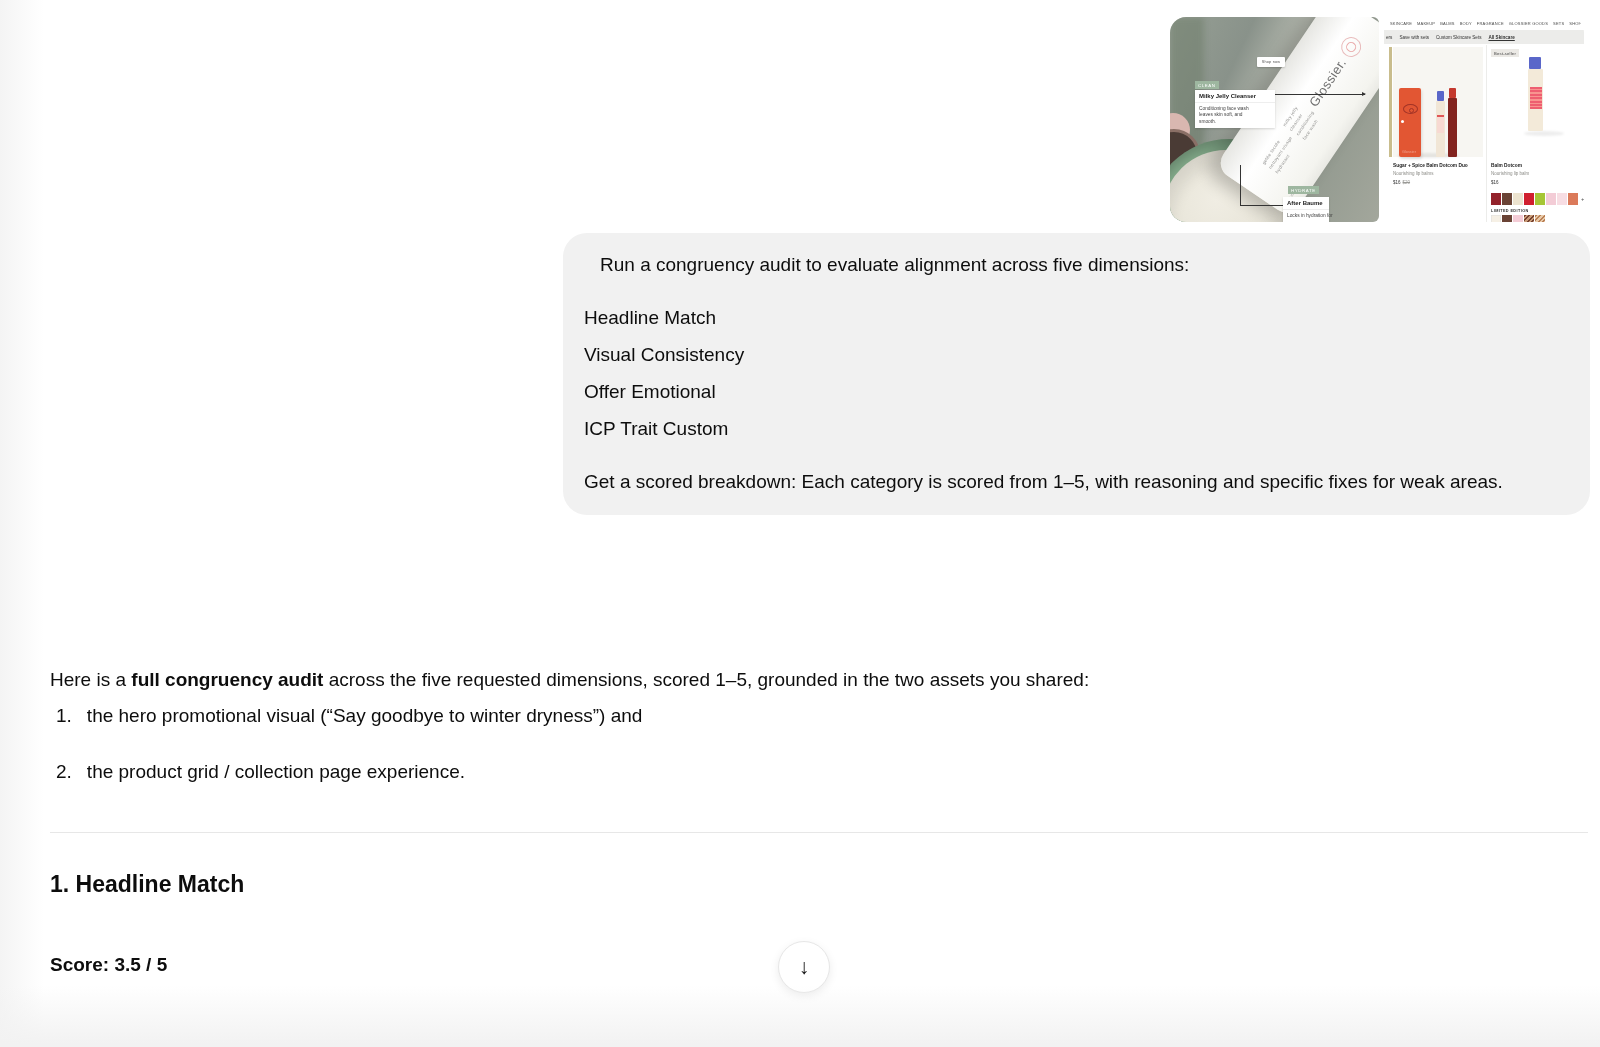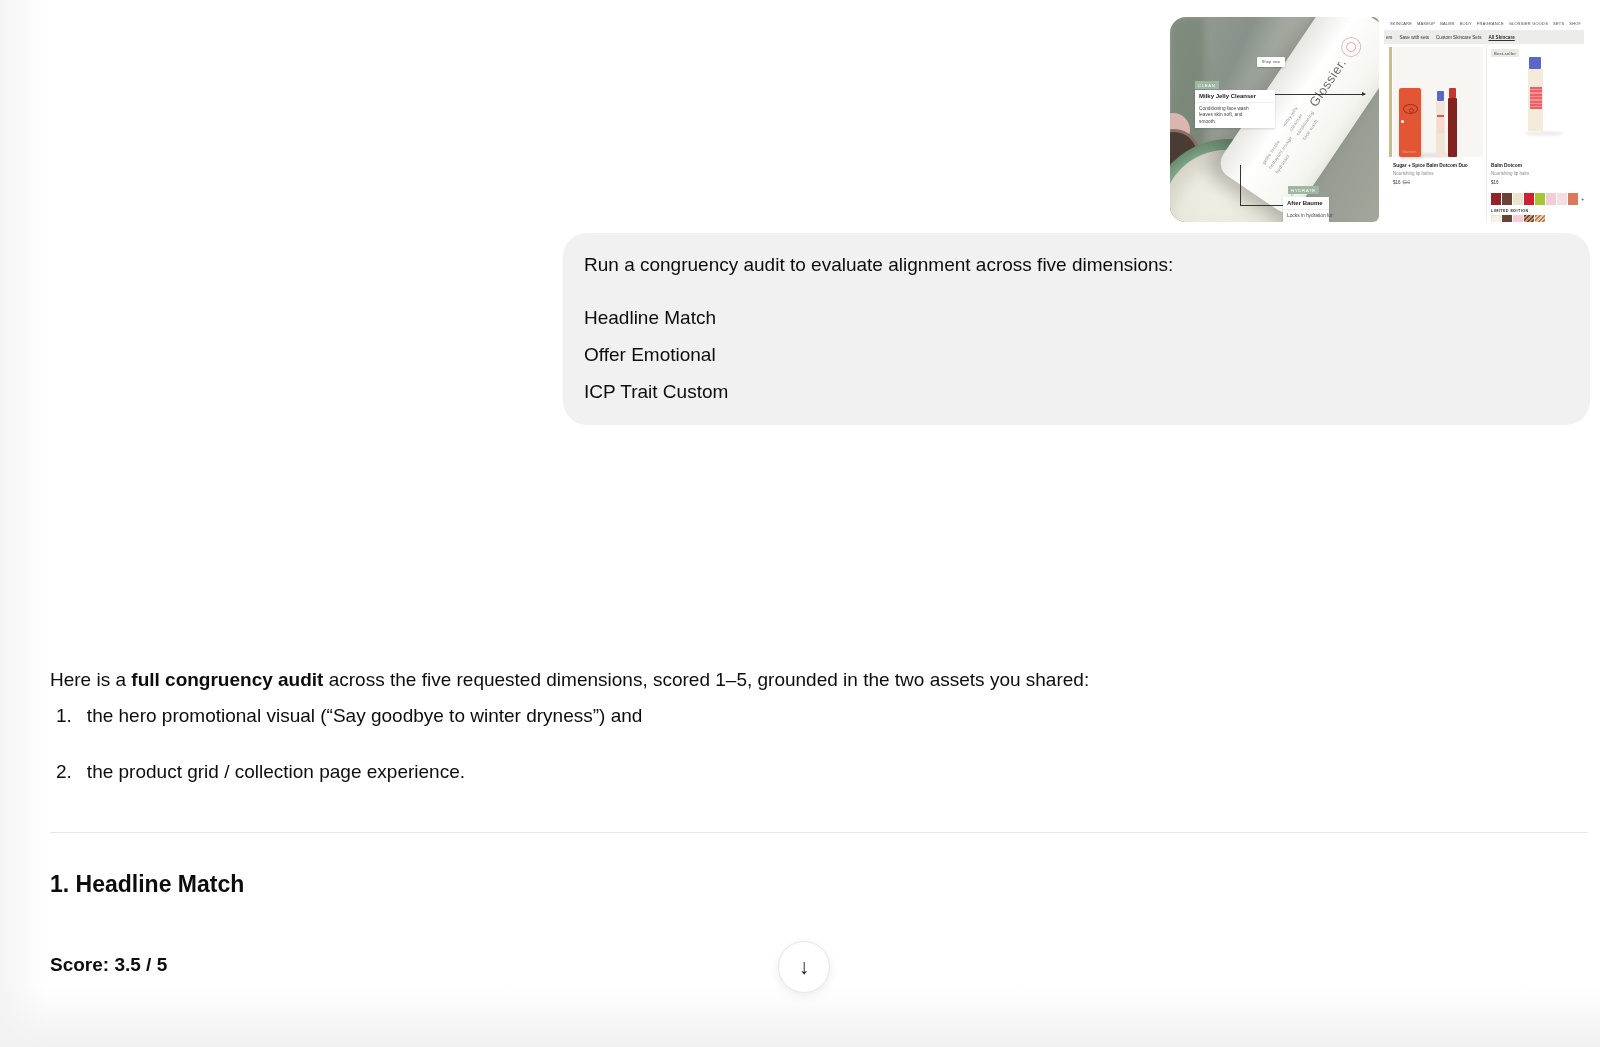--- a/index.html
+++ b/index.html
@@ -95,21 +95,21 @@
   .tube3 .lbl{position:absolute;left:1.5px;top:18px;width:12px;height:22px;background:#ee5e70;
     background:repeating-linear-gradient(180deg,#ee5e70 0 2px,#f8948f 2px 3.4px);}
   .swatch-row{position:absolute;display:flex;gap:1px;align-items:center;}
   .swatch{width:10px;height:12px;flex:0 0 auto;}
   .sw-plus{font-size:6px;color:#555;margin-left:2px;}
   .g-le{position:absolute;font-size:3.8px;font-weight:700;letter-spacing:.4px;color:#333;}
 
   
   .user-bubble{position:absolute;left:563px;right:10px;top:233px;background:#f1f1f1;border-radius:24px;
     padding:13px 21px 15px;font-size:19px;line-height:37px;color:#0d0d0d;}
-  .user-bubble .para{margin:0 0 16px;}
+  .user-bubble .para{margin:0 16px 16px;}
   .user-bubble .para.last{margin:16px 0 0;}
   .assistant{position:absolute;left:50px;right:12px;top:0;height:1047px;font-size:19px;}
   .a-intro{position:absolute;top:647px;left:0;right:0;line-height:28px;}
   .a-li{position:absolute;left:6px;display:flex;gap:15px;line-height:28px;}
   .a-li .marker{min-width:14px;}
   .a-li.one{top:702px;}
   .a-li.two{top:758px;}
   .a-divider{position:absolute;top:832px;left:0;right:0;height:1px;background:#e7e7e7;border:none;margin:0;}
   .a-heading{position:absolute;top:871px;left:0;font-size:23px;font-weight:700;margin:0;}
   .a-score{position:absolute;top:954px;left:0;font-weight:700;}
@@ -239,23 +239,25 @@
         <span class="swatch" style="background:repeating-linear-gradient(135deg,#74402f 0 1.6px,#c89b77 1.6px 3.2px)"></span>
         <span class="swatch" style="background:repeating-linear-gradient(135deg,#b97f54 0 1.6px,#e8c9a8 1.6px 3.2px)"></span>
       </div>
     </div>
   </div>
 
   <div class="user-bubble">
     <p class="para">Run a congruency audit to evaluate alignment across five dimensions:</p>
     <div>
       <div>Headline Match</div>
+      <div>Visual Consistency</div>
       <div>Offer Emotional</div>
       <div>ICP Trait Custom</div>
     </div>
+    <p class="para last">Get a scored breakdown: Each category is scored from 1–5, with reasoning and specific fixes for weak areas.</p>
   </div>
 
   <div class="assistant">
     <p class="a-intro"><span>Here is a </span><b>full congruency audit</b><span> across the five requested dimensions, scored 1–5, grounded in the two assets you shared:</span></p>
 
     <div class="a-li one">
       <span class="marker">1.</span>
       <span>the hero promotional visual (“Say goodbye to winter dryness”) and</span>
     </div>
     <div class="a-li two">

